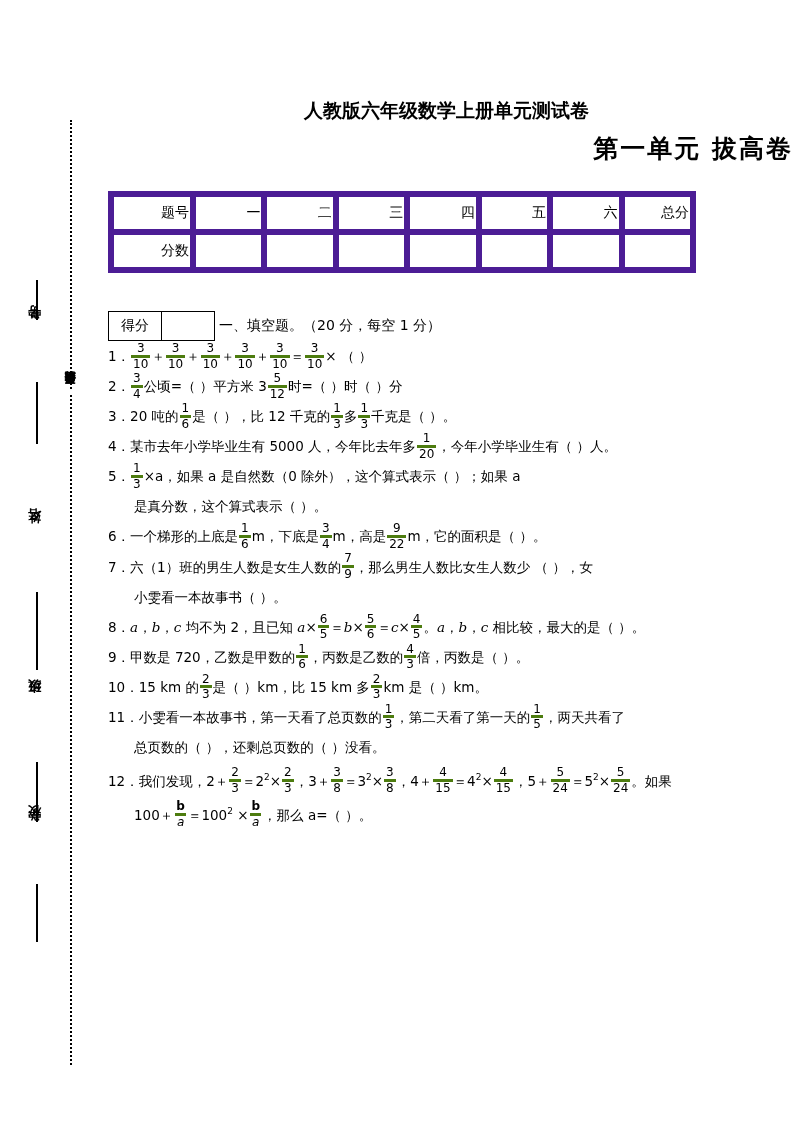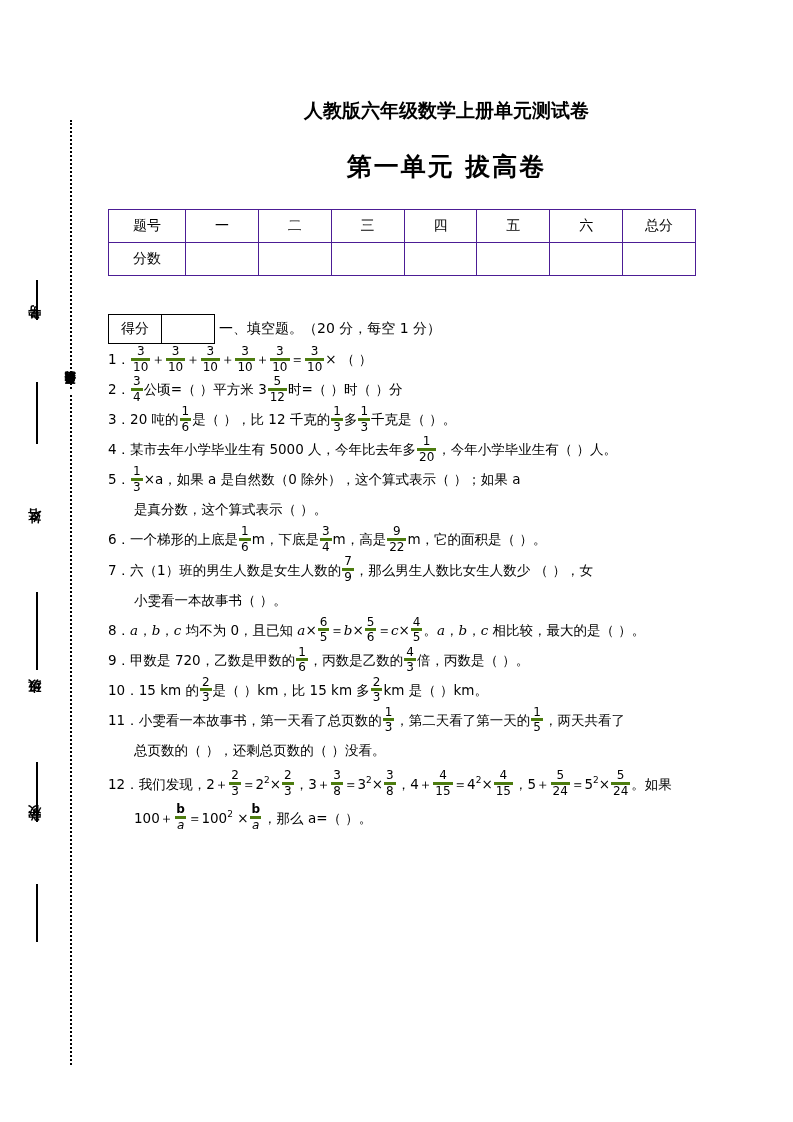--- a/index.html
+++ b/index.html
@@ -70,39 +70,39 @@
   }
 
   .title-main {
     text-align: center;
     font-size: 19px;
     font-weight: bold;
     font-family: "DejaVu Sans", "Liberation Sans", sans-serif;
     margin-top: 98px;
   }
   .title-sub {
-    text-align: center;
+    text-align: right;
     font-size: 25px;
     font-weight: bold;
     font-family: "DejaVu Sans", "Liberation Sans", sans-serif;
-    margin-top: 26px;
+    margin-top: 8px;
     letter-spacing: 2px;
   }
 
   
   table.score {
     border-collapse: collapse;
     margin: 26px 0 0 8px;
     width: 588px;
     table-layout: fixed;
   }
   table.score td {
-    border: 1px solid #4c1d95;
+    border: 6px solid #4c1d95;
     height: 30px;
-    text-align: center;
+    text-align: right;
     font-size: 14px;
     font-family: Liberation Mono, monospace;
   }
   table.score td.lbl { width: 74px; }
 
   
   .section-row {
     display: flex;
     align-items: center;
     margin-top: 38px;
@@ -288,21 +288,21 @@
           </span><span>m，它的面积是（        ）。</span></span>
       </div>
       <div class="q">
         <span class="qline"><span class="num">7．</span><span>六（1）班的男生人数是女生人数的</span><span class="frac">
             <span class="n">7</span>
             <span class="d">9</span>
           </span><span>，那么男生人数比女生人数少 （       ），女</span></span>
         <span class="qline indent"><span>小雯看一本故事书（        ）。</span></span>
       </div>
       <div class="q">
-        <span class="qline"><span class="num">8．</span><span class="ital">a</span><span>，</span><span class="ital">b</span><span>，</span><span class="ital">c</span><span> 均不为 0，且已知 </span><span class="ital">a</span><span>×</span><span class="frac">
+        <span class="qline"><span class="num">8．</span><span class="ital">a</span><span>，</span><span class="ital">b</span><span>，</span><span class="ital">c</span><span> 均不为 2，且已知 </span><span class="ital">a</span><span>×</span><span class="frac">
             <span class="n">6</span>
             <span class="d">5</span>
           </span><span>＝</span><span class="ital">b</span><span>×</span><span class="frac">
             <span class="n">5</span>
             <span class="d">6</span>
           </span><span>＝</span><span class="ital">c</span><span>×</span><span class="frac">
             <span class="n">4</span>
             <span class="d">5</span>
           </span><span>。</span><span class="ital">a</span><span>，</span><span class="ital">b</span><span>，</span><span class="ital">c</span><span> 相比较，最大的是（      ）。</span></span>
       </div>

